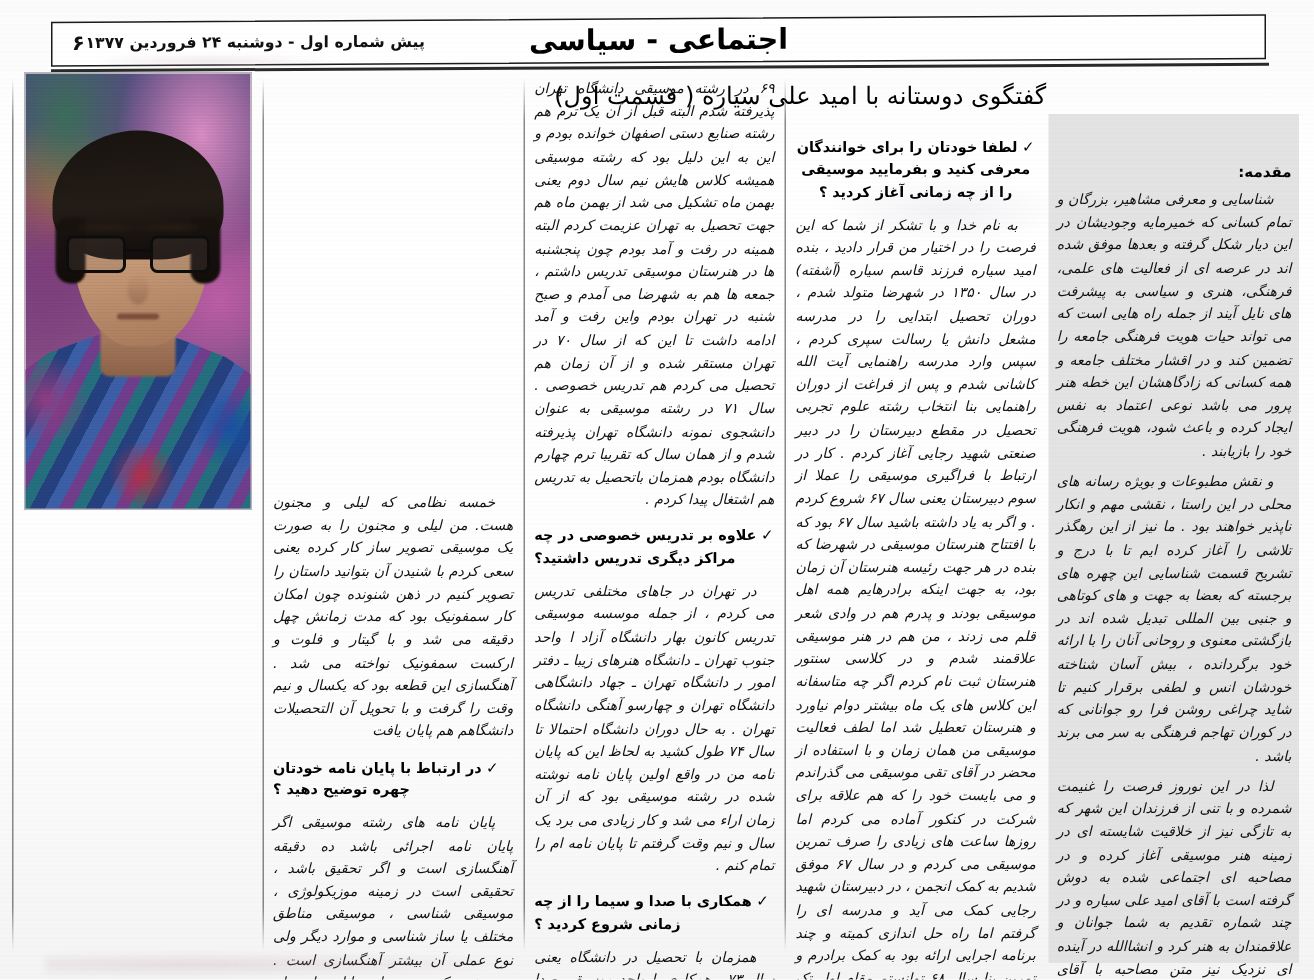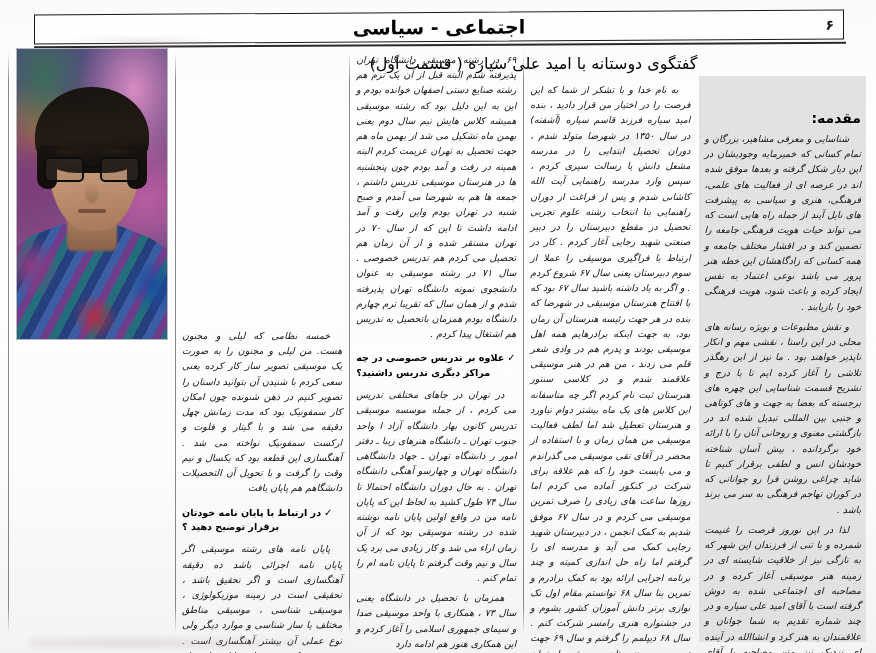--- a/index.html
+++ b/index.html
@@ -126,21 +126,21 @@
   .col-intro .shade {
     position: absolute;
     left: 2px; right: 2px; top: 28px; bottom: 6px;
     background: #dedede;
     opacity: .85;
   }
   .col-intro .inner { position: relative; z-index: 2; }
 
   
   .kicker {
-    font-size: 14px; font-weight: 700;
+    font-size: 10px; font-weight: 700;
     margin: 0 0 5px 0;
     color: #000;
   }
   p.body {
     font-size: 9.4px;
     line-height: 1.62;
     text-align: justify;
     margin: 0 0 5px 0;
     color: #111;
     letter-spacing: .1px;
@@ -292,20 +292,21 @@
   }
 </style>
 </head>
 <body>
 
 <div class="page">
 
   <div class="masthead">
     <div class="masthead-frame"></div>
     <div class="masthead-inner">
+      <span class="issue-line">پیش شماره اول - دوشنبه ۲۴ فروردین ۱۳۷۷</span>
       <span class="section-title">اجتماعی - سیاسی</span>
       <span class="page-number">۶</span>
     </div>
   </div>
   <div class="masthead-rule"></div>
 
   <div class="smudge-b"></div>
   <div class="smudge-c"></div>
 
   <div class="content">
@@ -320,41 +321,47 @@
         <p class="body indent">لذا در این نوروز فرصت را غنیمت شمرده و با تنی از فرزندان این شهر که به تازگی نیز از خلاقیت شایسته ای در زمینه هنر موسیقی آغاز کرده و در مصاحبه ای اجتماعی شده به دوش گرفته است با آقای امید علی سیاره و در چند شماره تقدیم به شما جوانان و علاقمندان به هنر کرد و انشاالله در آینده ای نزدیک نیز متن مصاحبه با آقای شهرام مظلومی را به همین چاپ خواهیم سپرد . ارایه نقطه نظرات و پیشنهادات خوانندگان عزیز در ارتباط با این مصاحبه مزید امتنان خواهد بود .</p>
       </div>
     </div>
 
     <div class="col col-three">
       <div class="vrule"></div>
       <div class="headline-span">
         <h1 class="headline">گفتگوی دوستانه با امید علی سیاره ( قسمت اول)</h1>
       </div>
       <div style="height:34px"></div>
+      <div class="question center">
+        <span class="tick">✓</span><span>لطفا خودتان را برای خوانندگان معرفی کنید و بفرمایید موسیقی را از چه زمانی آغاز کردید ؟</span>
+      </div>
       <p class="body indent">به نام خدا و با تشکر از شما که این فرصت را در اختیار من قرار دادید ، بنده امید      سیاره فرزند قاسم سیاره (آشفته) در سال ۱۳۵۰ در شهرضا متولد شدم ، دوران تحصیل ابتدایی را در مدرسه مشعل دانش یا رسالت سپری کردم ، سپس وارد مدرسه راهنمایی آیت الله کاشانی شدم و پس از فراغت از دوران راهنمایی بنا انتخاب رشته علوم تجربی تحصیل در مقطع دبیرستان را در دبیر صنعتی شهید رجایی آغاز کردم . کار در ارتباط با فراگیری موسیقی را عملا از سوم دبیرستان یعنی سال ۶۷ شروع کردم . و اگر به یاد داشته باشید سال ۶۷ بود که با افتتاح هنرستان موسیقی در شهرضا که بنده در هر جهت رئیسه هنرستان آن زمان بود، به جهت اینکه برادرهایم همه اهل موسیقی بودند و پدرم هم در وادی شعر قلم می زدند ، من هم در هنر موسیقی علاقمند شدم و در کلاسی سنتور هنرستان ثبت نام کردم اگر چه متاسفانه این کلاس های یک ماه بیشتر دوام نیاورد و هنرستان تعطیل شد اما لطف فعالیت موسیقی من همان زمان و با استفاده از محضر در آقای تقی موسیقی می گذراندم و می بایست خود را که هم علاقه برای شرکت در کنکور آماده می کردم اما روزها ساعت های زیادی را صرف تمرین موسیقی می کردم و در سال ۶۷ موفق شدیم به کمک انجمن ، در دبیرستان شهید رجایی کمک می آید و مدرسه ای را گرفتم اما راه حل اندازی کمیته و چند برنامه اجرایی ارائه بود به کمک برادرم و تمرین بنا سال ۶۸ توانستم مقام اول تک نوازی برتر دانش آموزان کشور بشوم و در جشنواره هنری رامسر شرکت کنم . سال ۶۸ دیپلمم را گرفتم و سال ۶۹ جهت تدریس به هنرستان موسیقی اصفهان دعوت شدم و در کنار آمادگی جهت شرکت در کنکور به تدریس در هنرستان موسیقی مشغول شدم . در کنکور سال</p>
     </div>
 
     <div class="col col-two">
       <div class="vrule"></div>
       <div style="height:4px"></div>
       <p class="body">۶۹ در رشته موسیقی دانشگاه تهران پذیرفته شدم البته قبل از آن یک ترم هم رشته صنایع دستی اصفهان خوانده بودم و این به این دلیل بود که رشته موسیقی همیشه کلاس هایش نیم سال دوم یعنی بهمن ماه تشکیل می شد از بهمن ماه هم جهت تحصیل به تهران عزیمت کردم البته همینه در رفت و آمد بودم چون پنجشنبه ها در هنرستان موسیقی تدریس داشتم ، جمعه ها هم به شهرضا می آمدم و صبح شنبه در تهران بودم واین رفت و آمد ادامه داشت تا این که از سال ۷۰ در تهران مستقر شده و از آن زمان هم تحصیل می کردم هم تدریس خصوصی . سال ۷۱ در رشته موسیقی به عنوان دانشجوی نمونه دانشگاه تهران پذیرفته شدم و از همان سال که تقریبا ترم چهارم دانشگاه بودم همزمان باتحصیل به تدریس هم اشتغال پیدا کردم .</p>
       <div class="question">
         <span class="tick">✓</span><span>علاوه بر تدریس خصوصی در چه مراکز دیگری تدریس داشتید؟</span>
       </div>
       <p class="body indent">در تهران در جاهای مختلفی تدریس می کردم ، از جمله موسسه موسیقی تدریس کانون بهار دانشگاه آزاد ا      واحد جنوب تهران ـ دانشگاه هنرهای زیبا ـ دفتر امور ر      دانشگاه تهران ـ جهاد دانشگاهی دانشگاه تهران و چهارسو آهنگی دانشگاه تهران . به حال دوران دانشگاه احتمالا تا سال ۷۴ طول کشید به لحاظ این که پایان نامه من در واقع اولین پایان نامه نوشته شده در رشته موسیقی بود که از آن زمان اراء می شد و کار زیادی می برد یک سال و نیم وقت گرفتم تا پایان نامه ام را تمام کنم .</p>
+      <div class="question">
+        <span class="tick">✓</span><span>همکاری با صدا و سیما را از چه زمانی شروع کردید ؟</span>
+      </div>
       <p class="body indent">همزمان با تحصیل در دانشگاه یعنی سال ۷۳ ، همکاری با واحد موسیقی صدا و سیمای جمهوری اسلامی را آغاز کردم و این همکاری هنوز هم ادامه دارد</p>
 
     </div>
 
     <div class="col col-one">
       <div class="vrule"></div>
       <div style="height:280px"></div>
       <p class="body indent">خمسه نظامی که لیلی و مجنون هست. من لیلی و مجنون را به صورت یک موسیقی تصویر ساز کار کرده یعنی سعی کردم با شنیدن آن بتوانید داستان را تصویر کنیم در ذهن شنونده چون امکان کار سمفونیک بود که مدت زمانش چهل دقیقه می شد و با گیتار و فلوت و ارکست سمفونیک نواخته می شد . آهنگسازی این قطعه بود که یکسال و نیم وقت را گرفت و با تحویل آن التحصیلات دانشگاهم هم پایان یافت</p>
       <div class="question">
-        <span class="tick">✓</span><span>در ارتباط با پایان نامه خودتان برقرار توضیح دهید ؟</span>
+        <span class="tick">✓</span><span>در ارتباط با پایان نامه خودتان چهره توضیح دهید ؟</span>
       </div>
       <p class="body indent">پایان نامه های رشته موسیقی اگر پایان نامه اجرائی باشد ده دقیقه آهنگسازی است و اگر تحقیق باشد ، تحقیقی است در زمینه موزیکولوژی ، موسیقی شناسی ، موسیقی مناطق مختلف یا ساز شناسی و موارد دیگر ولی نوع عملی آن بیشتر آهنگسازی است . موضوعی که من برای پایان نامه ام انتخاب کرده بودم ، آهنگسازی یک اثری بود در رابطه با یکی از داستان های</p>
     </div>
 
     <div class="col col-photo">
       <div class="vrule"></div>
       <div class="photo-wrap">
         <div class="photo-bg"></div>
         <div class="photo-shirt"></div>
         <div class="photo-neck"></div>

